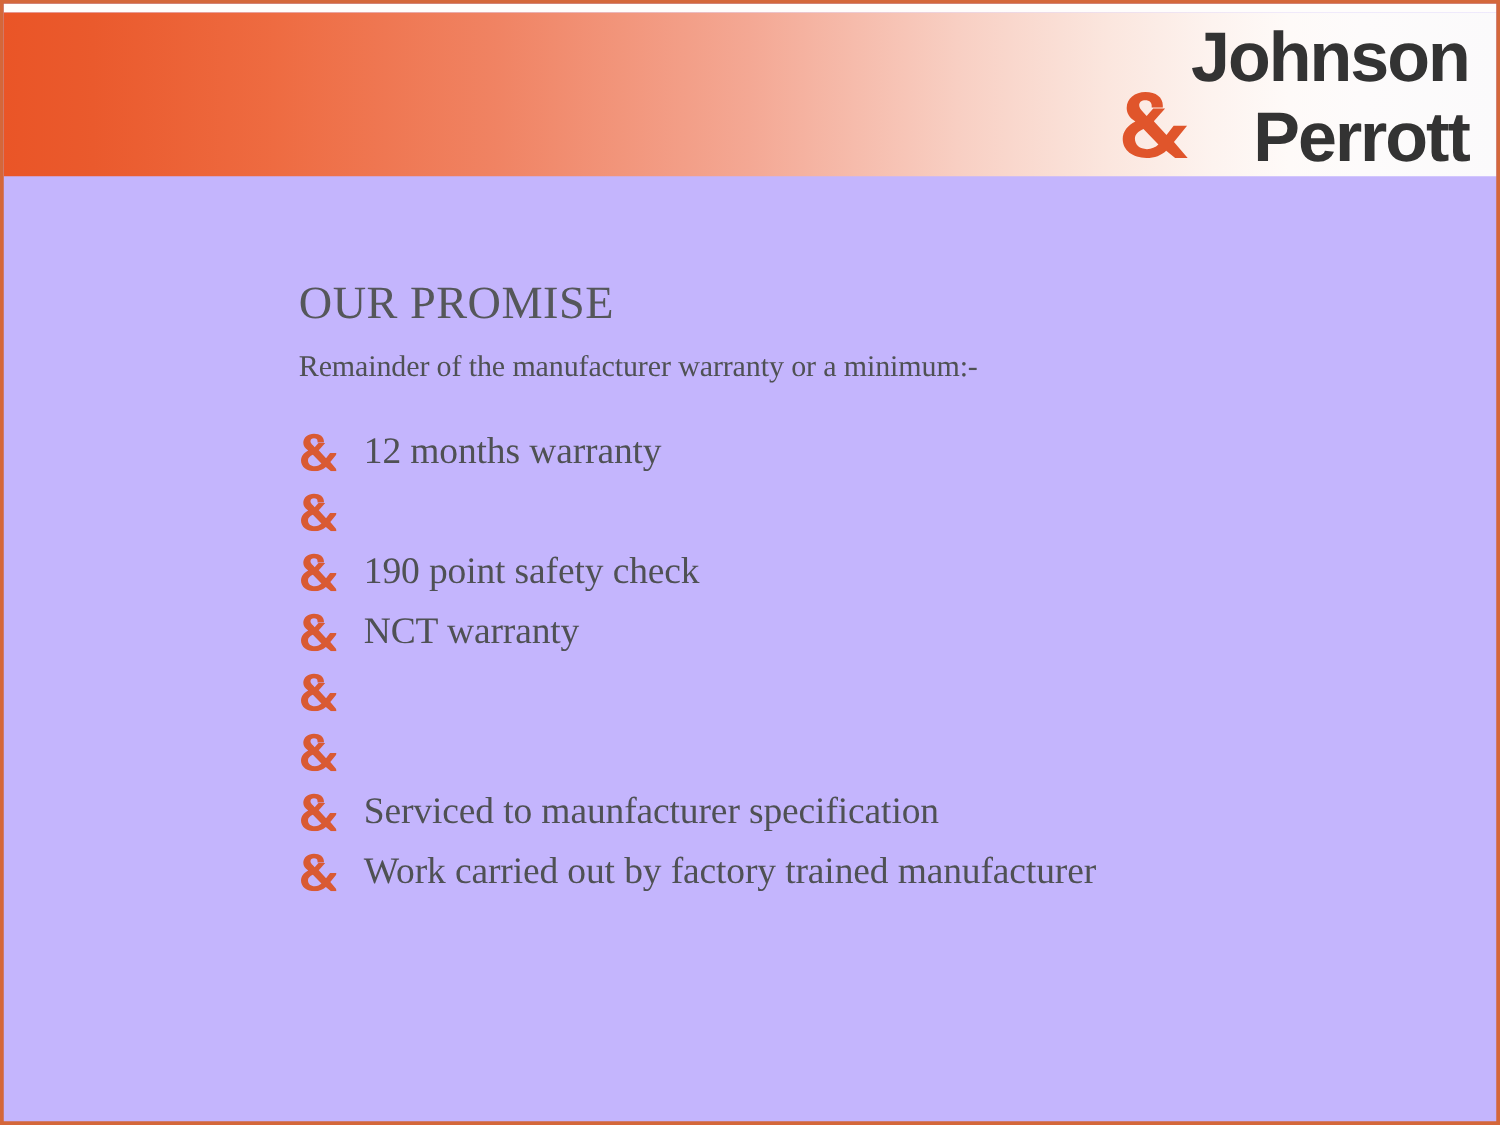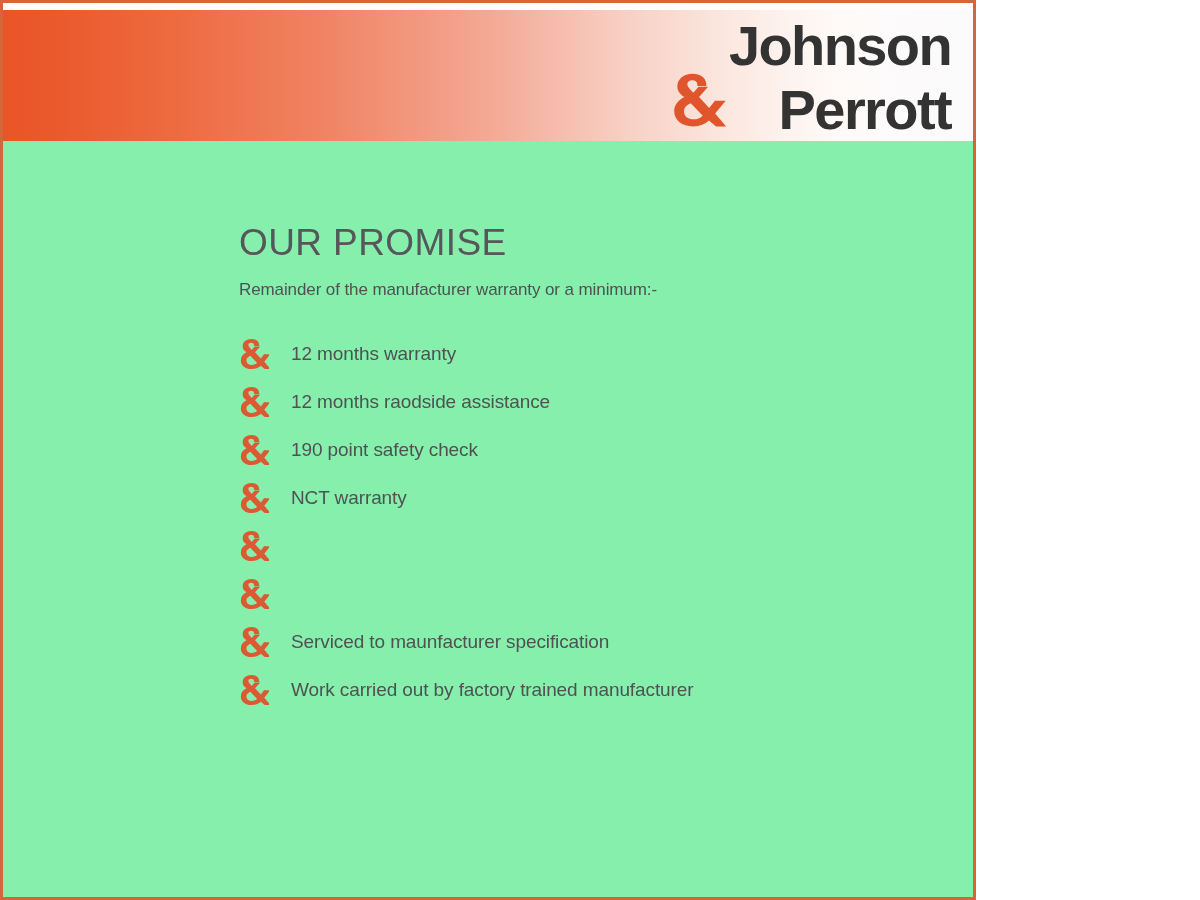--- a/index.html
+++ b/index.html
@@ -9,24 +9,24 @@
   }
   body {
     width: 1200px;
     height: 900px;
     font-family: "Liberation Sans", sans-serif;
     overflow: hidden;
   }
 
   .page {
     position: relative;
-    width: 976px;
+    width: 1200px;
     height: 900px;
     box-sizing: border-box;
-    background: #86efac;
+    background: #c4b5fd;
     border: 3px solid #d4673a;
     overflow: hidden;
   }
 
   
   .top-strip {
     position: absolute;
     top: 0;
     left: 0;
     right: 0;
@@ -66,33 +66,34 @@
 
   
   .content {
     position: absolute;
     left: 0;
     top: 138px;
     right: 0;
     bottom: 0;
     padding: 82px 0 0 236px;
     box-sizing: border-box;
+    font-family: Liberation Serif, serif;
   }
 
   .promise-title {
     font-size: 37px;
     font-weight: 500;
     letter-spacing: 0.4px;
     color: #55575a;
     margin: 0 0 16px 0;
     line-height: 1.1;
   }
 
   .promise-subtitle {
-    font-size: 17px;
+    font-size: 24px;
     font-weight: 400;
     color: #4f5154;
     margin: 0 0 29px 0;
     letter-spacing: -0.1px;
     line-height: 1.2;
   }
 
   .promise-list {
     list-style: none;
     margin: 0;
@@ -109,21 +110,21 @@
     flex: 0 0 auto;
     width: 30px;
     height: 32px;
     margin-right: 22px;
     line-height: 0;
     display: inline-block;
   }
   .bullet-mark svg { display: block; }
 
   .item-label {
-    font-size: 19px;
+    font-size: 30px;
     font-weight: 400;
     color: #4f5154;
     letter-spacing: -0.1px;
     white-space: nowrap;
     line-height: 1;
   }
 </style>
 </head>
 <body>
 
@@ -183,21 +184,20 @@
                      C6.6 26.9 2.9 30.9 2.9 36.8 C2.9 44.9 10.1 50.6 20.3 50.6
                      C26.3 50.6 31.1 48.6 34.7 45.2 L41.3 50.6 L50.4 50.6 L40.4 38.9
                      L49.9 27.1 L40.1 27.1 L34.9 33.9 L25.6 23.8 L33.9 14.5 L25.2 14.5
                      L20.4 20.0 L18.1 17.4 C15.9 15.0 15.0 13.7 15.0 12.1
                      C15.0 9.9 16.7 8.5 19.5 8.5 C22.3 8.5 24.1 10.0 24.1 12.5
                      L24.1 13.7 L32.2 13.7 L32.2 12.3 C32.2 6.4 27.2 2.5 19.5 2.5 Z
                      M18.1 29.4 L29.0 40.8 C26.9 42.9 24.0 44.1 20.6 44.1
                      C15.4 44.1 11.8 41.1 11.8 36.4 C11.8 33.5 14.1 31.1 18.1 29.4 Z" fill="#d95a33"></path>
           </svg>
         </span>
-        <span class="item-label">12 months raodside assistance</span>
       </li>
 
       <li class="promise-item">
         <span class="bullet-mark">
           <svg viewBox="0 0 48 50" width="30" height="32" xmlns="http://www.w3.org/2000/svg" aria-hidden="true">
             <path d="M19.5 2.5 C11.8 2.5 5.8 7.3 5.8 14.1 C5.8 18.3 8.0 21.3 12.1 23.9
                      C6.6 26.9 2.9 30.9 2.9 36.8 C2.9 44.9 10.1 50.6 20.3 50.6
                      C26.3 50.6 31.1 48.6 34.7 45.2 L41.3 50.6 L50.4 50.6 L40.4 38.9
                      L49.9 27.1 L40.1 27.1 L34.9 33.9 L25.6 23.8 L33.9 14.5 L25.2 14.5
                      L20.4 20.0 L18.1 17.4 C15.9 15.0 15.0 13.7 15.0 12.1

